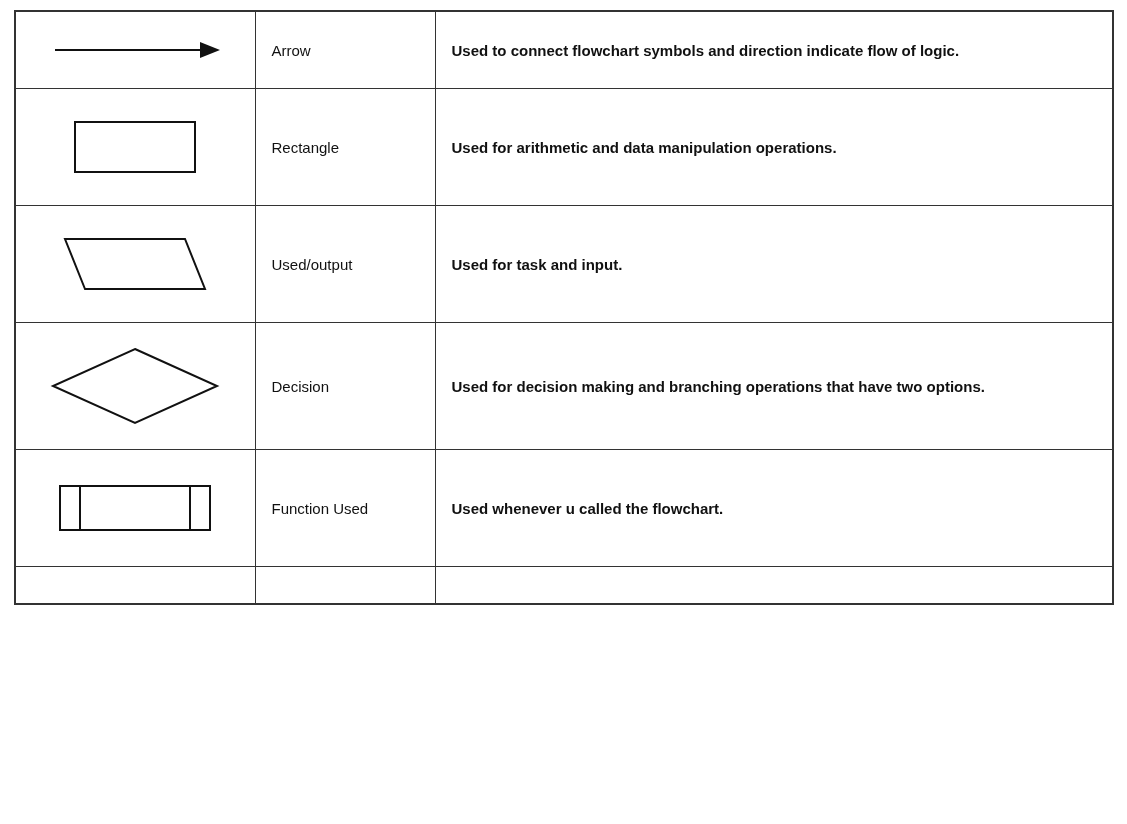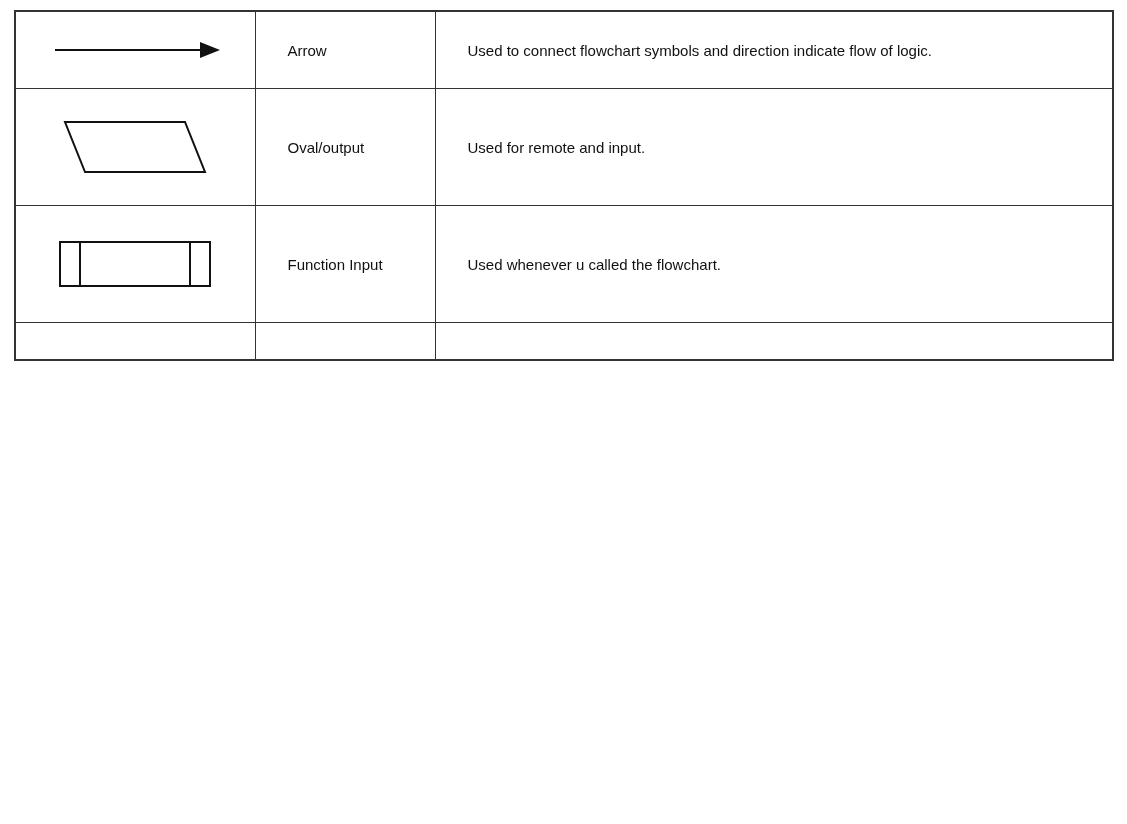--- a/index.html
+++ b/index.html
@@ -17,34 +17,35 @@
       border: 1.5px solid #333;
       border-collapse: collapse;
     }
     table {
       width: 100%;
       border-collapse: collapse;
     }
     td {
       border: 1.5px solid #333;
       vertical-align: middle;
-      padding: 10px 32px;
+      padding: 10px 16px;
     }
     .symbol-cell {
       width: 240px;
       text-align: center;
       padding: 18px 10px;
     }
     .name-cell {
       width: 180px;
       font-size: 15px;
     }
     .desc-cell {
       font-size: 15px;
       text-align: justify;
+      font-weight: bold;
     }
     
     .arrow-symbol svg,
     .oval-symbol svg,
     .rect-symbol svg,
     .parallelogram-symbol svg,
     .circle-symbol svg,
     .diamond-symbol svg,
     .funccall-symbol svg,
     .hexagon-symbol svg {
@@ -68,50 +69,76 @@
       </td>
       <td class="name-cell">
         <span>Arrow</span>
       </td>
       <td class="desc-cell">
         <span>Used to connect flowchart symbols and direction indicate flow of logic.</span>
       </td>
     </tr>
 
 
+    <tr>
+      <td class="symbol-cell rect-symbol">
+        <svg width="160" height="80" viewBox="0 0 160 80">
+          <rect x="20" y="15" width="120" height="50" fill="none" stroke="#111" stroke-width="2"></rect>
+        </svg>
+      </td>
+      <td class="name-cell">
+        <span>Rectangle</span>
+      </td>
+      <td class="desc-cell">
+        <span>Used for arithmetic and data manipulation operations.</span>
+      </td>
+    </tr>
 
     <tr>
       <td class="symbol-cell parallelogram-symbol">
         <svg width="180" height="80" viewBox="0 0 180 80">
           <polygon points="40,65 20,15 140,15 160,65" fill="none" stroke="#111" stroke-width="2"></polygon>
         </svg>
       </td>
       <td class="name-cell">
-        <span>Oval/output</span>
+        <span>Used/output</span>
       </td>
       <td class="desc-cell">
-        <span>Used for remote and input.</span>
+        <span>Used for task and input.</span>
       </td>
     </tr>
 
 
+    <tr>
+      <td class="symbol-cell diamond-symbol">
+        <svg width="180" height="90" viewBox="0 0 180 90">
+          <polygon points="90,8 172,45 90,82 8,45" fill="none" stroke="#111" stroke-width="2"></polygon>
+        </svg>
+      </td>
+      <td class="name-cell">
+        <span>Decision</span>
+      </td>
+      <td class="desc-cell">
+        <span>Used for decision making and branching operations that have two options.</span>
+      </td>
+    </tr>
 
     <tr>
       <td class="symbol-cell funccall-symbol">
         <svg width="180" height="80" viewBox="0 0 180 80">
 
           <rect x="15" y="18" width="150" height="44" fill="none" stroke="#111" stroke-width="2"></rect>
 
           <line x1="35" y1="18" x2="35" y2="62" stroke="#111" stroke-width="2"></line>
 
           <line x1="145" y1="18" x2="145" y2="62" stroke="#111" stroke-width="2"></line>
         </svg>
       </td>
       <td class="name-cell">
-        <span>Function Input</span>
+        <span>Function Used</span>
       </td>
       <td class="desc-cell">
         <span>Used whenever u called the flowchart.</span>
       </td>
     </tr>
 
     <tr>
       <td class="symbol-cell hexagon-symbol">
         
       </td>

